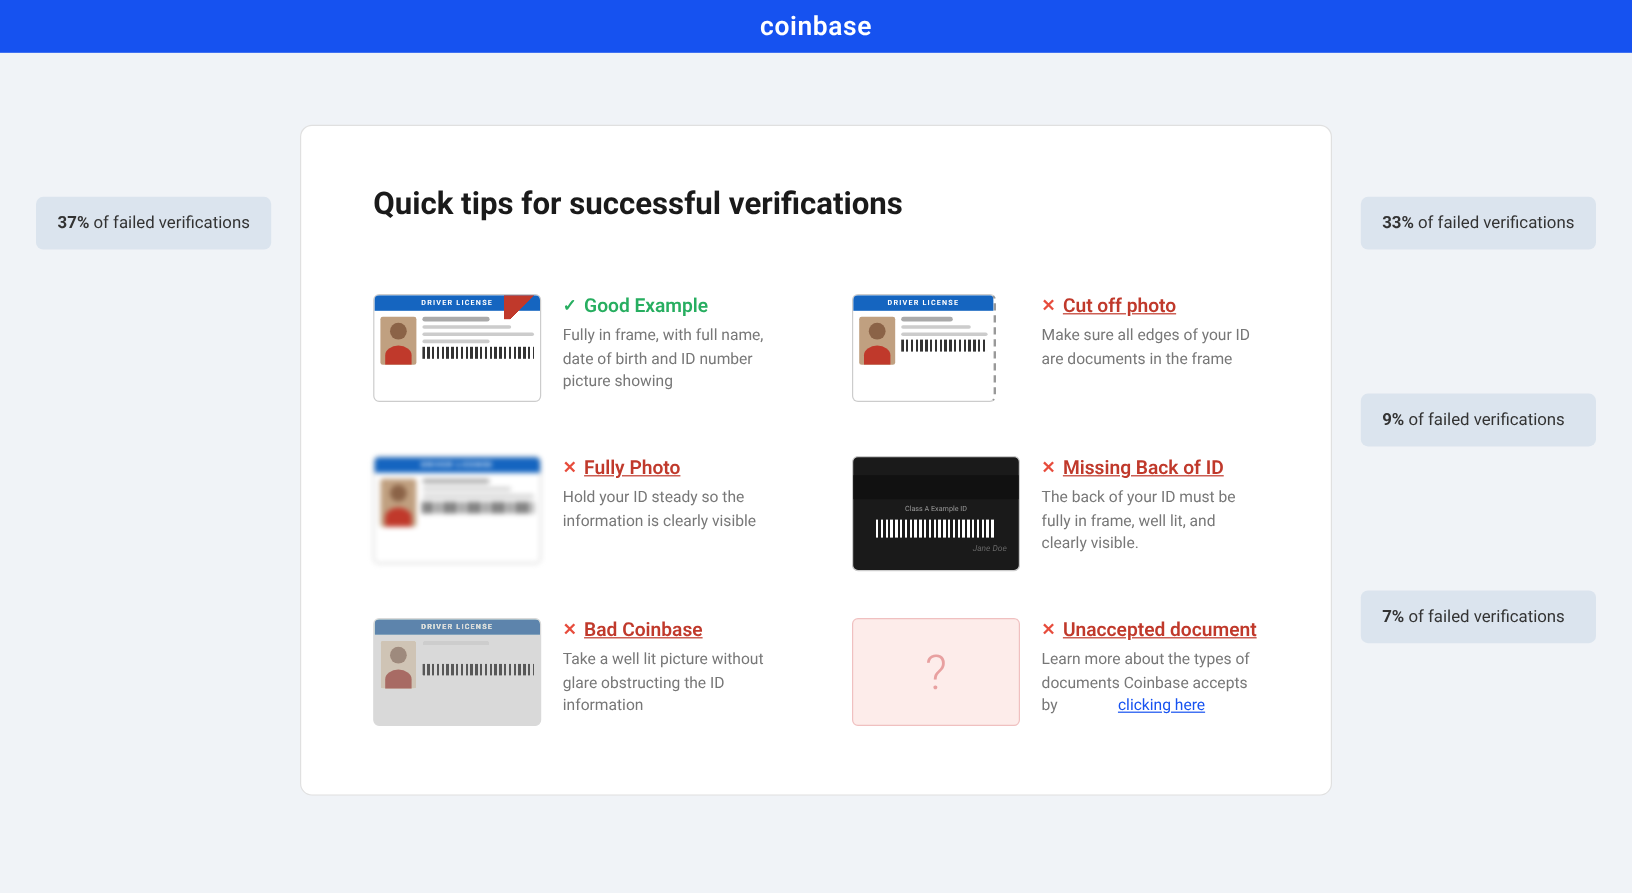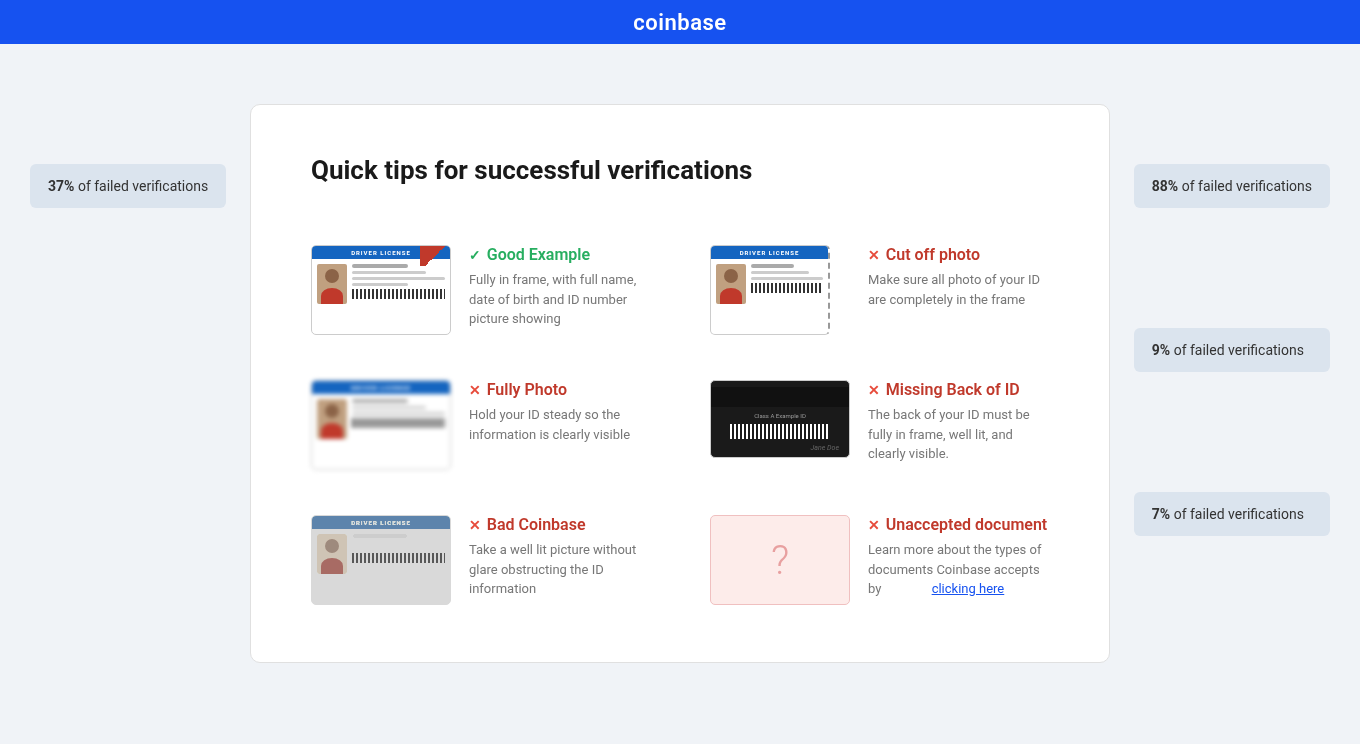--- a/index.html
+++ b/index.html
@@ -206,21 +206,21 @@
       overflow: hidden;
       border: 1px solid #ccc;
       position: relative;
       background: white;
       border-right: 2px dashed #999;
     }
 
     
     .id-card-back {
       width: 140px;
-      height: 78px;
+      height: 96px;
       border-radius: 5px;
       overflow: hidden;
       border: 1px solid #ccc;
       background: #1a1a1a;
       display: flex;
       flex-direction: column;
       justify-content: center;
       align-items: center;
       gap: 5px;
     }
@@ -289,21 +289,21 @@
       font-size: 14px;
       font-weight: 700;
     }
     .tip-status-icon.good { color: #27ae60; }
     .tip-status-icon.bad { color: #e74c3c; }
     .tip-label {
       font-size: 16px;
       font-weight: 600;
     }
     .tip-label.good { color: #27ae60; }
-    .tip-label.bad { color: #c0392b; }
+    .tip-label.bad { color: #c0392b; text-decoration: underline; }
     .tip-desc {
       font-size: 13px;
       color: #777;
       line-height: 1.5;
       max-width: 220px;
     }
     .tip-link {
       color: #1652f0;
       text-decoration: underline;
       cursor: pointer;
@@ -370,21 +370,21 @@
                 <div class="id-card-barcode"></div>
               </div>
             </div>
           </div>
         </div>
         <div class="tip-content">
           <div class="tip-status">
             <span class="tip-status-icon bad">✕</span>
             <span class="tip-label bad">Cut off photo</span>
           </div>
-          <p class="tip-desc">Make sure all photo of your ID are completely in the frame</p>
+          <p class="tip-desc">Make sure all edges of your ID are documents in the frame</p>
         </div>
       </div>
 
       <div class="tip-item">
         <div class="id-card-wrap">
           <div class="id-card-blurry">
             <div class="id-card-header">DRIVER LICENSE</div>
             <div class="id-card-body">
               <div class="id-card-photo"></div>
               <div class="id-card-info">
@@ -463,21 +463,21 @@
             <a class="tip-link" href="#">clicking here</a>
           </p>
         </div>
       </div>
 
     </div>
   </div>
 
   <div class="side-badges-right">
     <div class="side-badge">
-      <strong>88%</strong>
+      <strong>33%</strong>
       <span>of failed verifications</span>
     </div>
     <div class="side-badge">
       <strong>9%</strong>
       <span>of failed verifications</span>
     </div>
     <div class="side-badge">
       <strong>7%</strong>
       <span>of failed verifications</span>
     </div>

